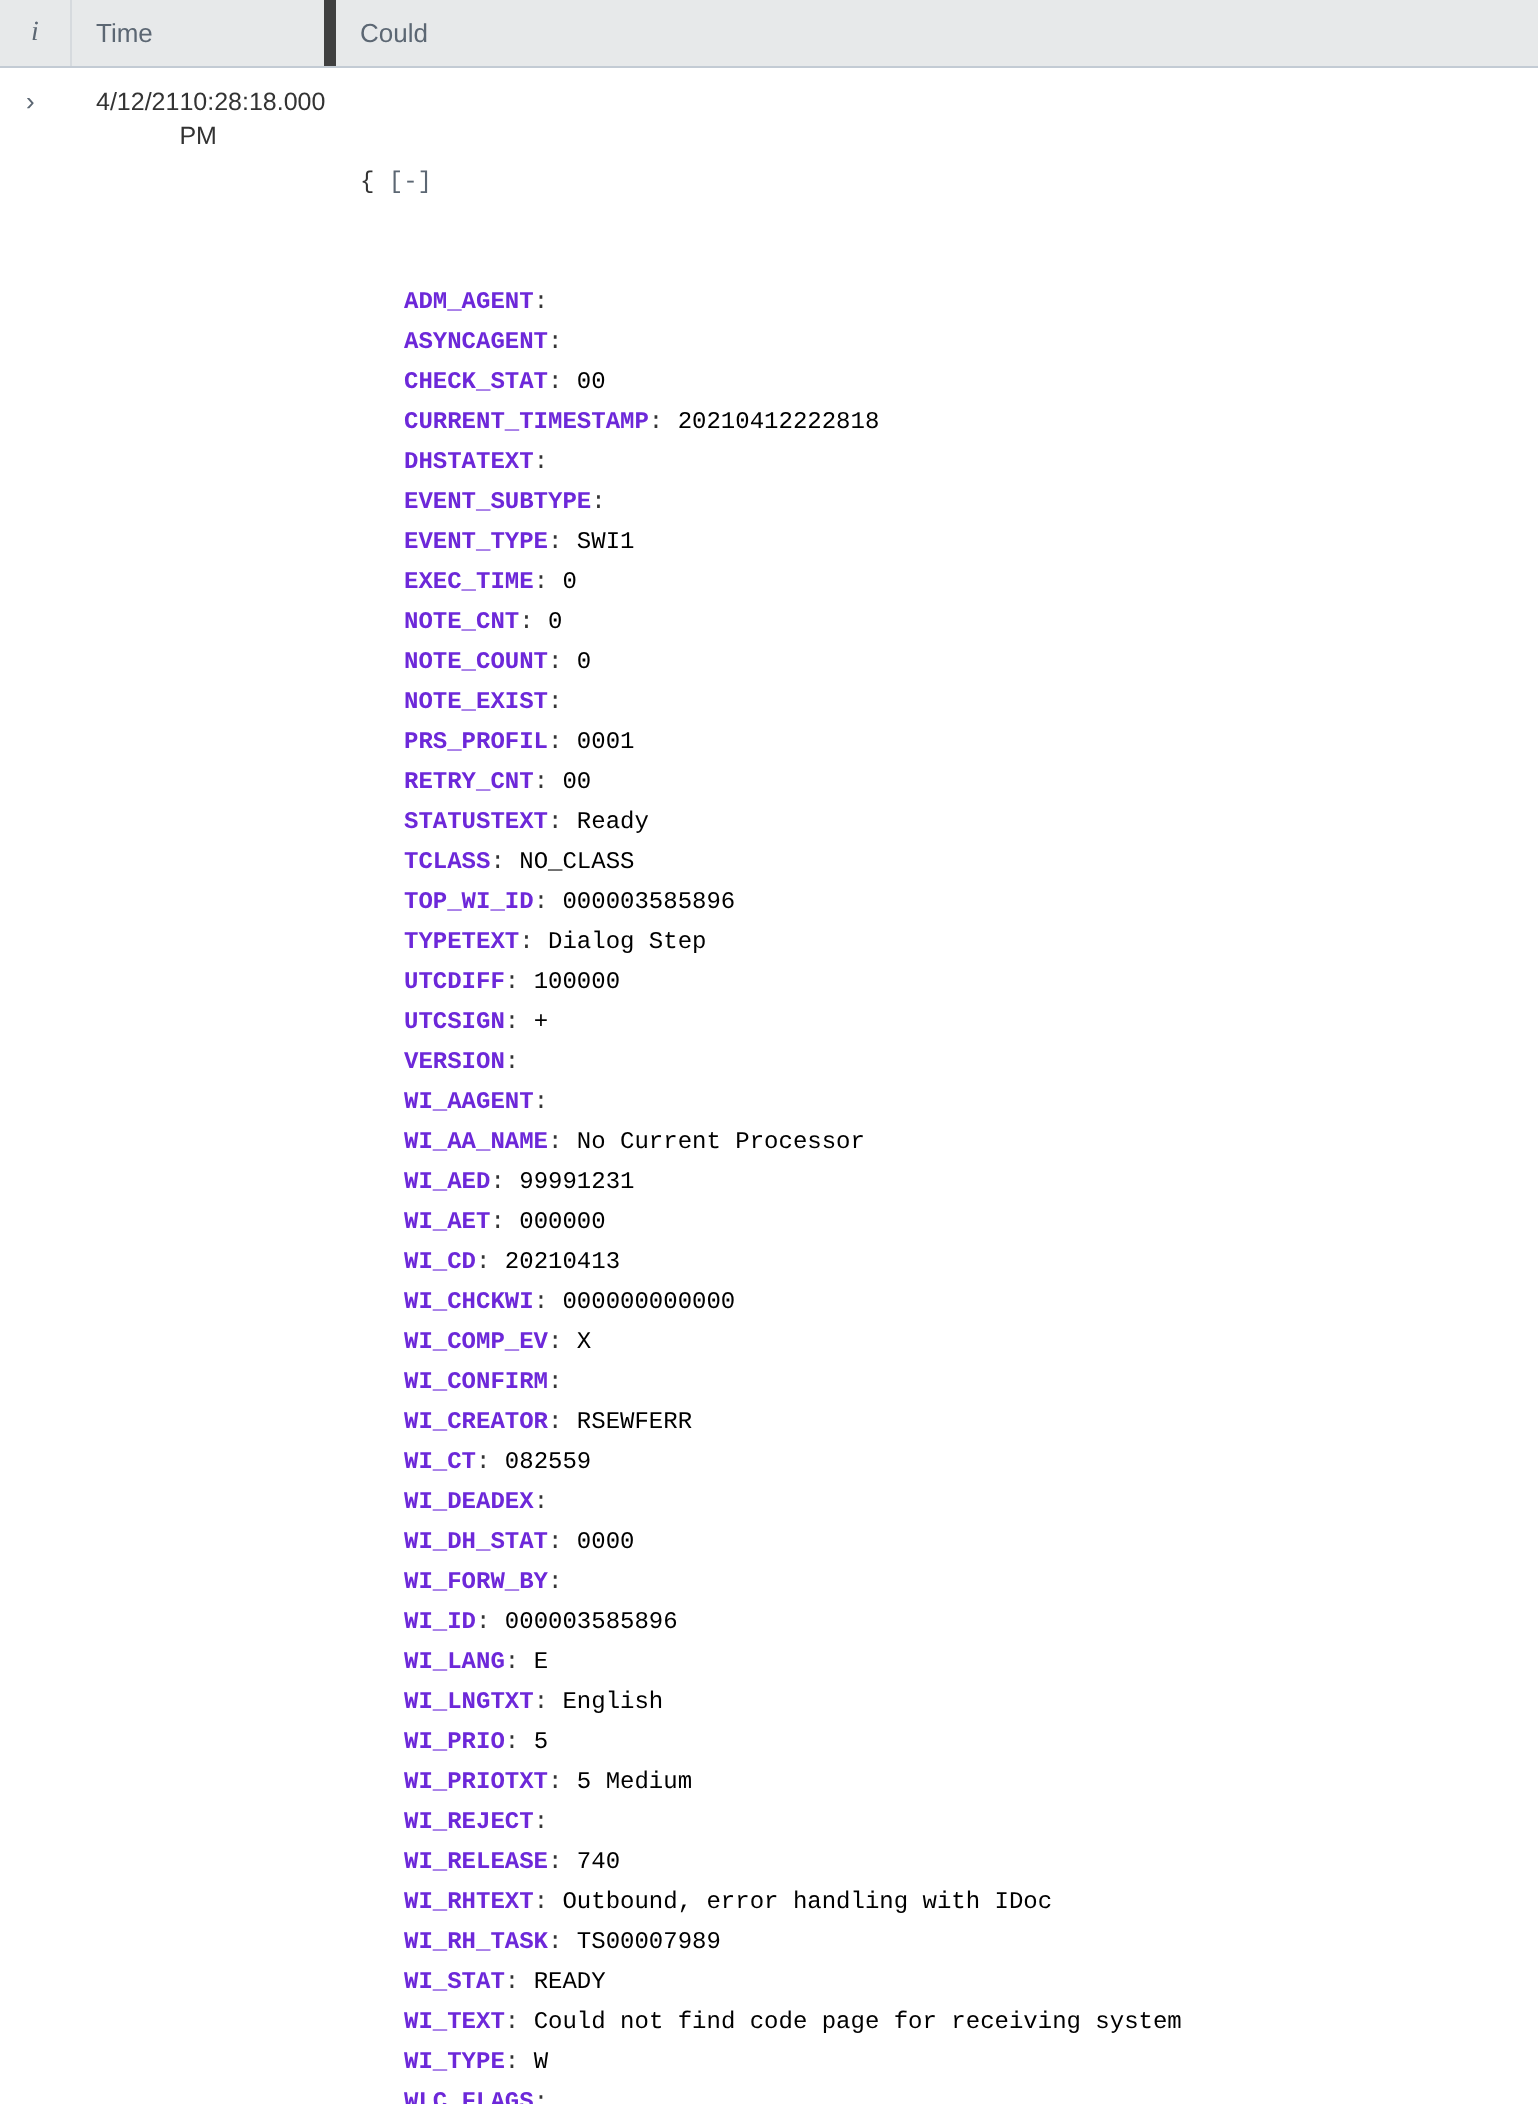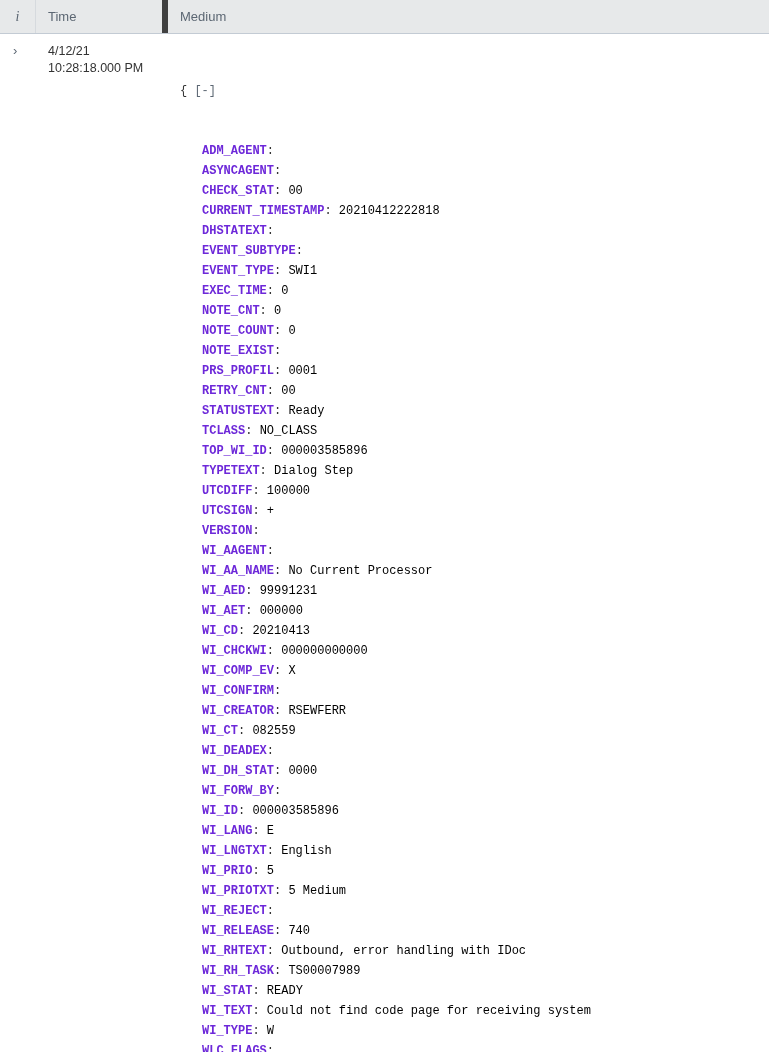--- a/index.html
+++ b/index.html
@@ -77,21 +77,21 @@
     padding-left: 13px;
     padding-top: 10px;
     height: auto;
     align-items: flex-start;
   }
   .body-row .col-time {
     border-right: none;
     align-items: flex-start;
     padding-top: 9px;
     height: auto;
-    flex-direction: column;
+    flex-direction: row;
     line-height: 17px;
     font-size: 12.5px;
     color: #333333;
   }
   .body-row .col-event {
     align-items: flex-start;
     padding-top: 7px;
     height: auto;
     flex-direction: column;
   }
@@ -139,21 +139,21 @@
 <div class="event-table">
 
   <div class="header-row">
     <div class="col-expand">
       <span class="info-icon">i</span>
     </div>
     <div class="col-time">
       <span>Time</span>
     </div>
     <div class="col-event">
-      <span>Medium</span>
+      <span>Could</span>
     </div>
   </div>
 
   <div class="body-row">
     <div class="col-expand">
       <span class="chevron">›</span>
     </div>
     <div class="col-time">
       <span>4/12/21</span>
       <span>10:28:18.000 PM</span>

